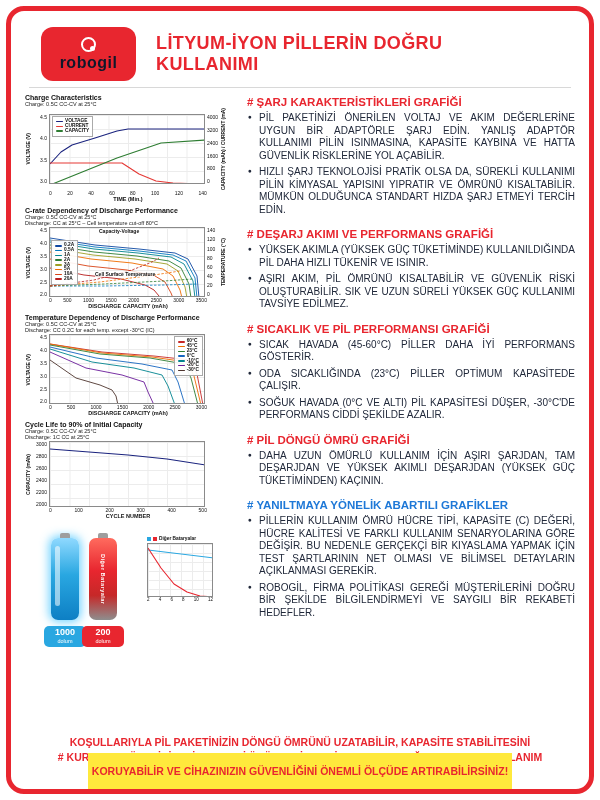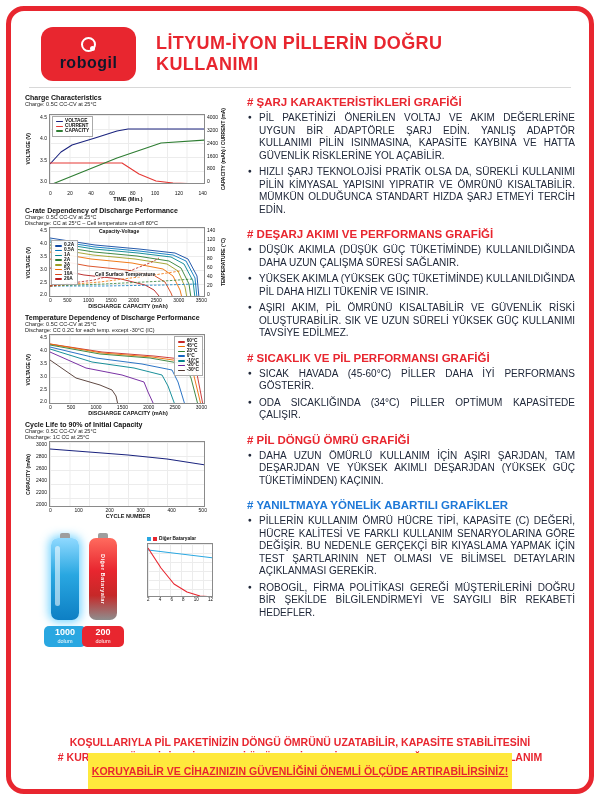--- a/index.html
+++ b/index.html
@@ -64,21 +64,21 @@
   .badge-blue{left:19px;background:#29a7e1;}
   .badge-red{left:57px;background:var(--red);}
   .badge-num{font-size:9px;font-weight:800;}
   .badge-unit{font-size:5.5px;}
   .mini{position:absolute;left:112px;top:6px;width:96px;}
   .mini-legend{display:flex;align-items:center;gap:2px;font-size:4.8px;font-weight:bold;color:#111;margin:0 0 2px 10px;}
   .mini .plot{margin-left:10px;background-size:11px 9px;}
   .mini .xticks{margin-left:10px;width:66px;font-size:4.5px;}
   
   .footer{flex:none;text-align:center;color:var(--red);font-weight:800;font-size:10.5px;line-height:1.4;padding:6px 16px 2px;}
-  .footer .hl{background:var(--yellow);padding:12px 4px;text-decoration:underline;}
+  .footer .hl{background:var(--yellow);padding:12px 4px;}
 </style>
 </head>
 <body>
 
 <div class="page">
 
   <header class="hdr">
     <div class="logo">
       <span class="logo-ring"></span>
       <span class="logo-text">robogil</span>
@@ -362,30 +362,30 @@
       <section>
         <h2 class="sec-h"># ŞARJ KARAKTERİSTİKLERİ GRAFİĞİ</h2>
         <div class="bullets">
             <span>PİL PAKETİNİZİ ÖNERİLEN VOLTAJ VE AKIM DEĞERLERİNE UYGUN BİR ADAPTÖRLE ŞARJ EDİN. YANLIŞ ADAPTÖR KULLANIMI PİLİN ISINMASINA, KAPASİTE KAYBINA VE HATTA GÜVENLİK RİSKLERİNE YOL AÇABİLİR.</span>
             <span>HIZLI ŞARJ TEKNOLOJİSİ PRATİK OLSA DA, SÜREKLİ KULLANIMI PİLİN KİMYASAL YAPISINI YIPRATIR VE ÖMRÜNÜ KISALTABİLİR. MÜMKÜN OLDUĞUNCA STANDART HIZDA ŞARJ ETMEYİ TERCİH EDİN.</span>
           </div>
       </section>
       <section>
         <h2 class="sec-h"># DEŞARJ AKIMI VE PERFORMANS GRAFİĞİ</h2>
         <div class="bullets">
-            <span>DÜŞÜK AKIMLA (DÜŞÜK GÜÇ TÜKETİMİNDE) KULLANILDIĞINDA DAHA UZUN ÇALIŞMA SÜRESİ SAĞLANIR.</span>
             <span>YÜKSEK AKIMLA (YÜKSEK GÜÇ TÜKETİMİNDE) KULLANILDIĞINDA PİL DAHA HIZLI TÜKENİR VE ISINIR.</span>
             <span>AŞIRI AKIM, PİL ÖMRÜNÜ KISALTABİLİR VE GÜVENLİK RİSKİ OLUŞTURABİLİR. SIK VE UZUN SÜRELİ YÜKSEK GÜÇ KULLANIMI TAVSİYE EDİLMEZ.</span>
           </div>
       </section>
       <section>
         <h2 class="sec-h"># SICAKLIK VE PİL PERFORMANSI GRAFİĞİ</h2>
         <div class="bullets">
             <span>SICAK HAVADA (45-60°C) PİLLER DAHA İYİ PERFORMANS GÖSTERİR.</span>
-            <span>ODA SICAKLIĞINDA (34°C) PİLLER OPTİMUM KAPASİTEDE ÇALIŞIR.</span>
+            <span>ODA SICAKLIĞINDA (23°C) PİLLER OPTİMUM KAPASİTEDE ÇALIŞIR.</span>
+            <span>SOĞUK HAVADA (0°C VE ALTI) PİL KAPASİTESİ DÜŞER, -30°C'DE PERFORMANS CİDDİ ŞEKİLDE AZALIR.</span>
           </div>
       </section>
       <section>
         <h2 class="sec-h"># PİL DÖNGÜ ÖMRÜ GRAFİĞİ</h2>
         <div class="bullets">
             <span>DAHA UZUN ÖMÜRLÜ KULLANIM İÇİN AŞIRI ŞARJDAN, TAM DEŞARJDAN VE YÜKSEK AKIMLI DEŞARJDAN (YÜKSEK GÜÇ TÜKETİMİNDEN) KAÇININ.</span>
           </div>
       </section>
       <section>
         <h2 class="sec-h blue"># YANILTMAYA YÖNELİK ABARTILI GRAFİKLER</h2>

